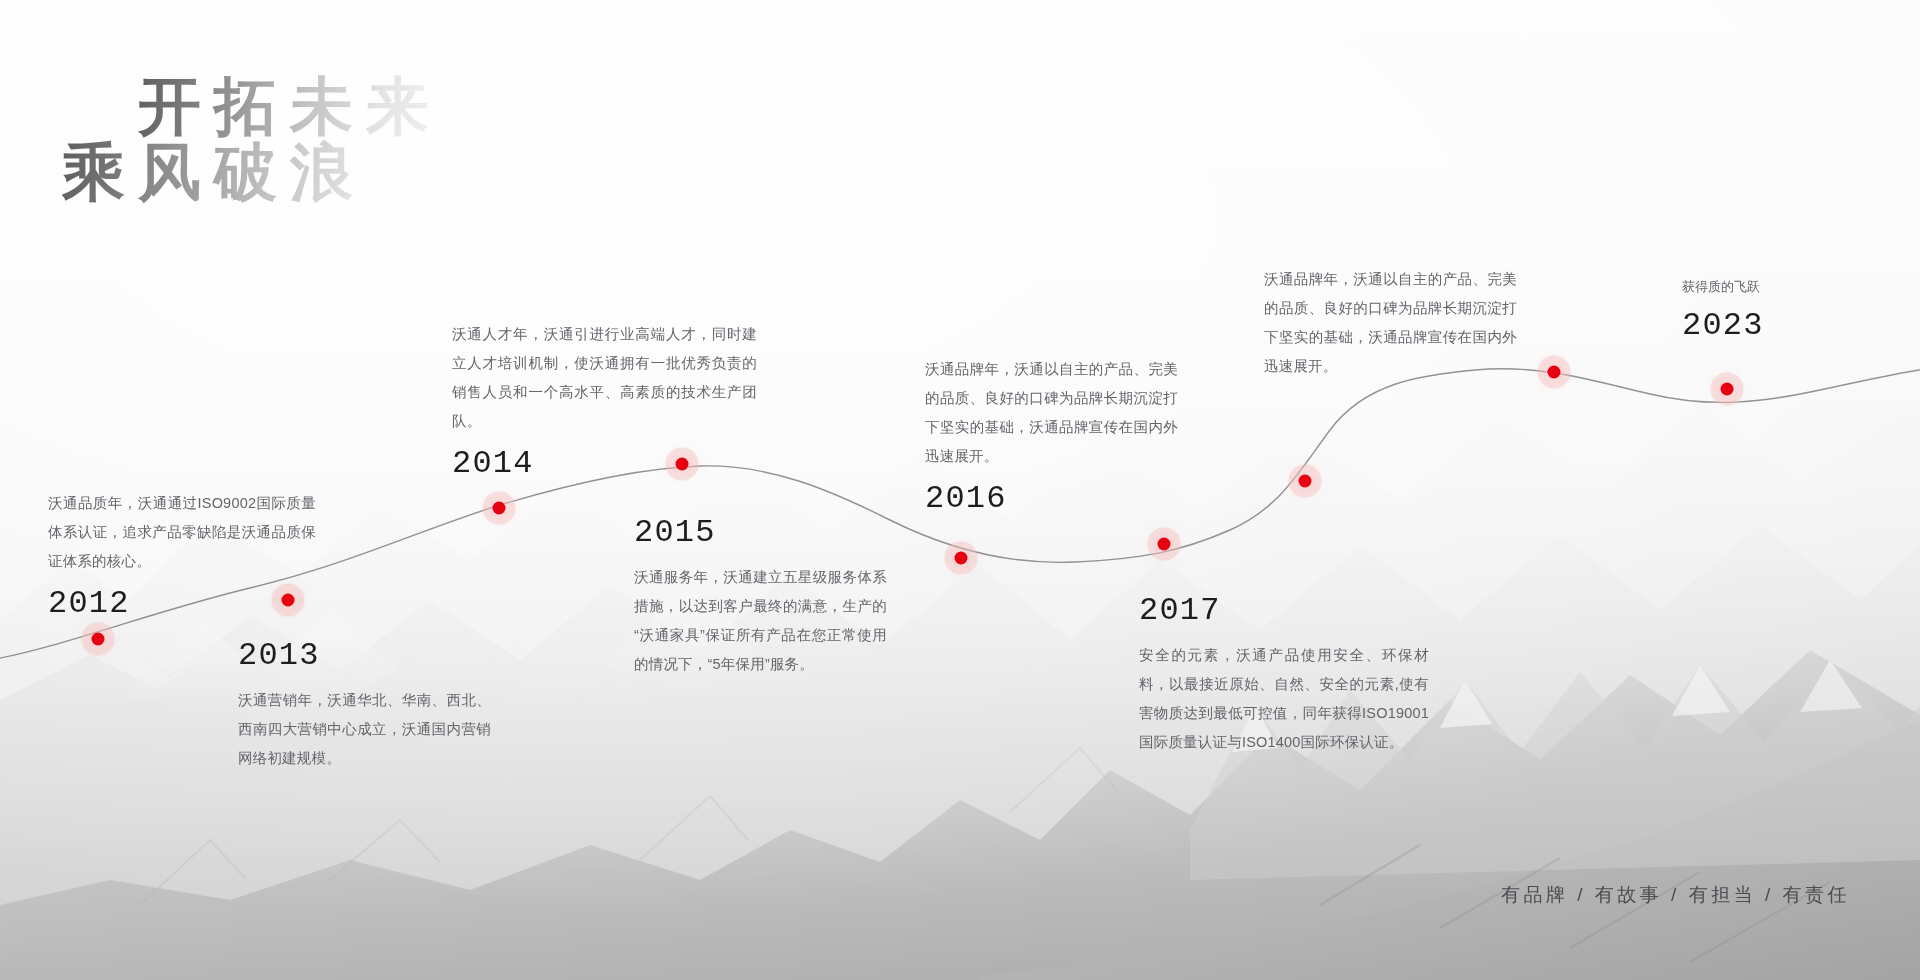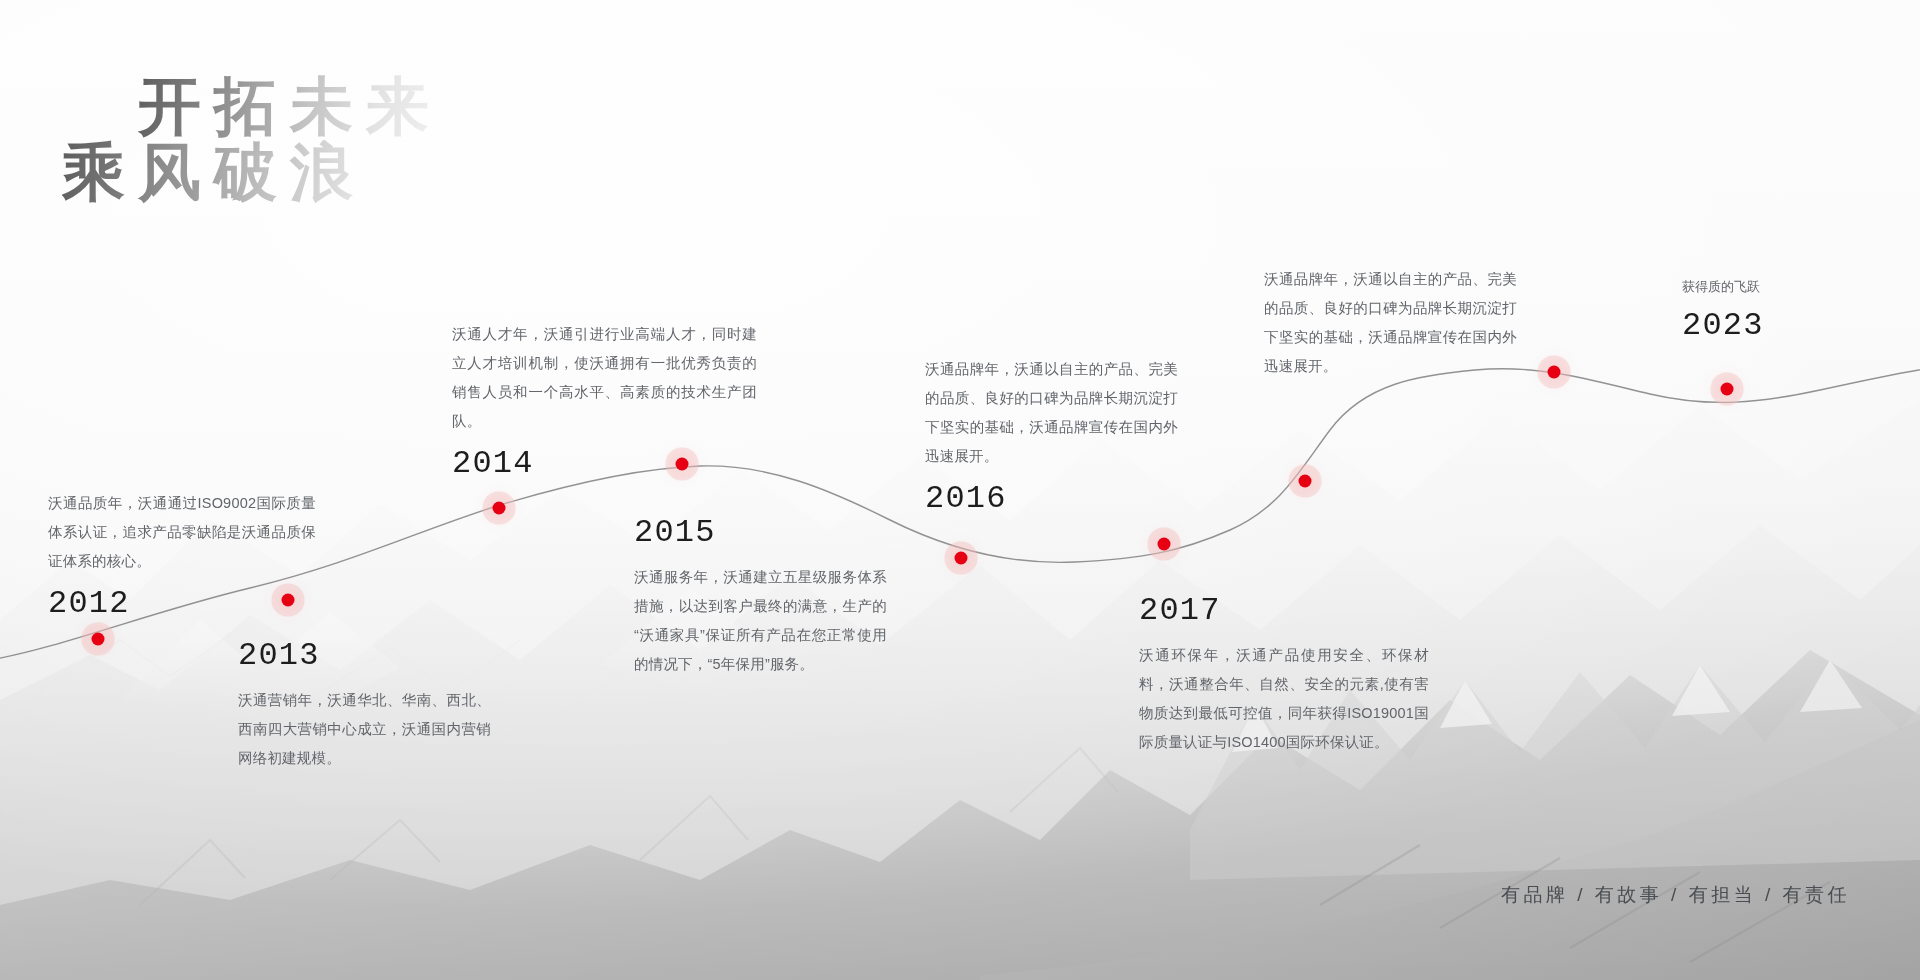--- a/index.html
+++ b/index.html
@@ -223,21 +223,21 @@
     <div class="ms-desc" style="color: rgb(98, 101, 106);">沃通服务年，沃通建立五星级服务体系措施，以达到客户最终的满意，生产的“沃通家具”保证所有产品在您正常使用的情况下，“5年保用”服务。</div>
   </div>
 
   <div class="ms above" style="left:925px;top:355px;width:253px;">
     <div class="ms-desc" style="color: rgb(98, 101, 106);">沃通品牌年，沃通以自主的产品、完美的品质、良好的口碑为品牌长期沉淀打下坚实的基础，沃通品牌宣传在国内外迅速展开。</div>
     <div class="ms-year" style="color: rgb(29, 29, 29);">2016</div>
   </div>
 
   <div class="ms below" style="left:1139px;top:595px;width:290px;">
     <div class="ms-year" style="color: rgb(29, 29, 29);">2017</div>
-    <div class="ms-desc" style="color: rgb(98, 101, 106);">沃通环保年，沃通产品使用安全、环保材料，沃通整合年、自然、安全的元素,使有害物质达到最低可控值，同年获得ISO19001国际质量认证与ISO1400国际环保认证。</div>
+    <div class="ms-desc" style="color: rgb(98, 101, 106);">安全的元素，沃通产品使用安全、环保材料，以最接近原始、自然、安全的元素,使有害物质达到最低可控值，同年获得ISO19001国际质量认证与ISO1400国际环保认证。</div>
   </div>
 
   <div class="ms above" style="left:1264px;top:265px;width:253px;">
     <div class="ms-desc" style="color: rgb(98, 101, 106);">沃通品牌年，沃通以自主的产品、完美的品质、良好的口碑为品牌长期沉淀打下坚实的基础，沃通品牌宣传在国内外迅速展开。</div>
   </div>
 
   <div class="ms below" style="left:1513px;top:415px;width:290px;">
   </div>
 
   <div class="ms above" style="left:1682px;top:275px;width:220px;">

